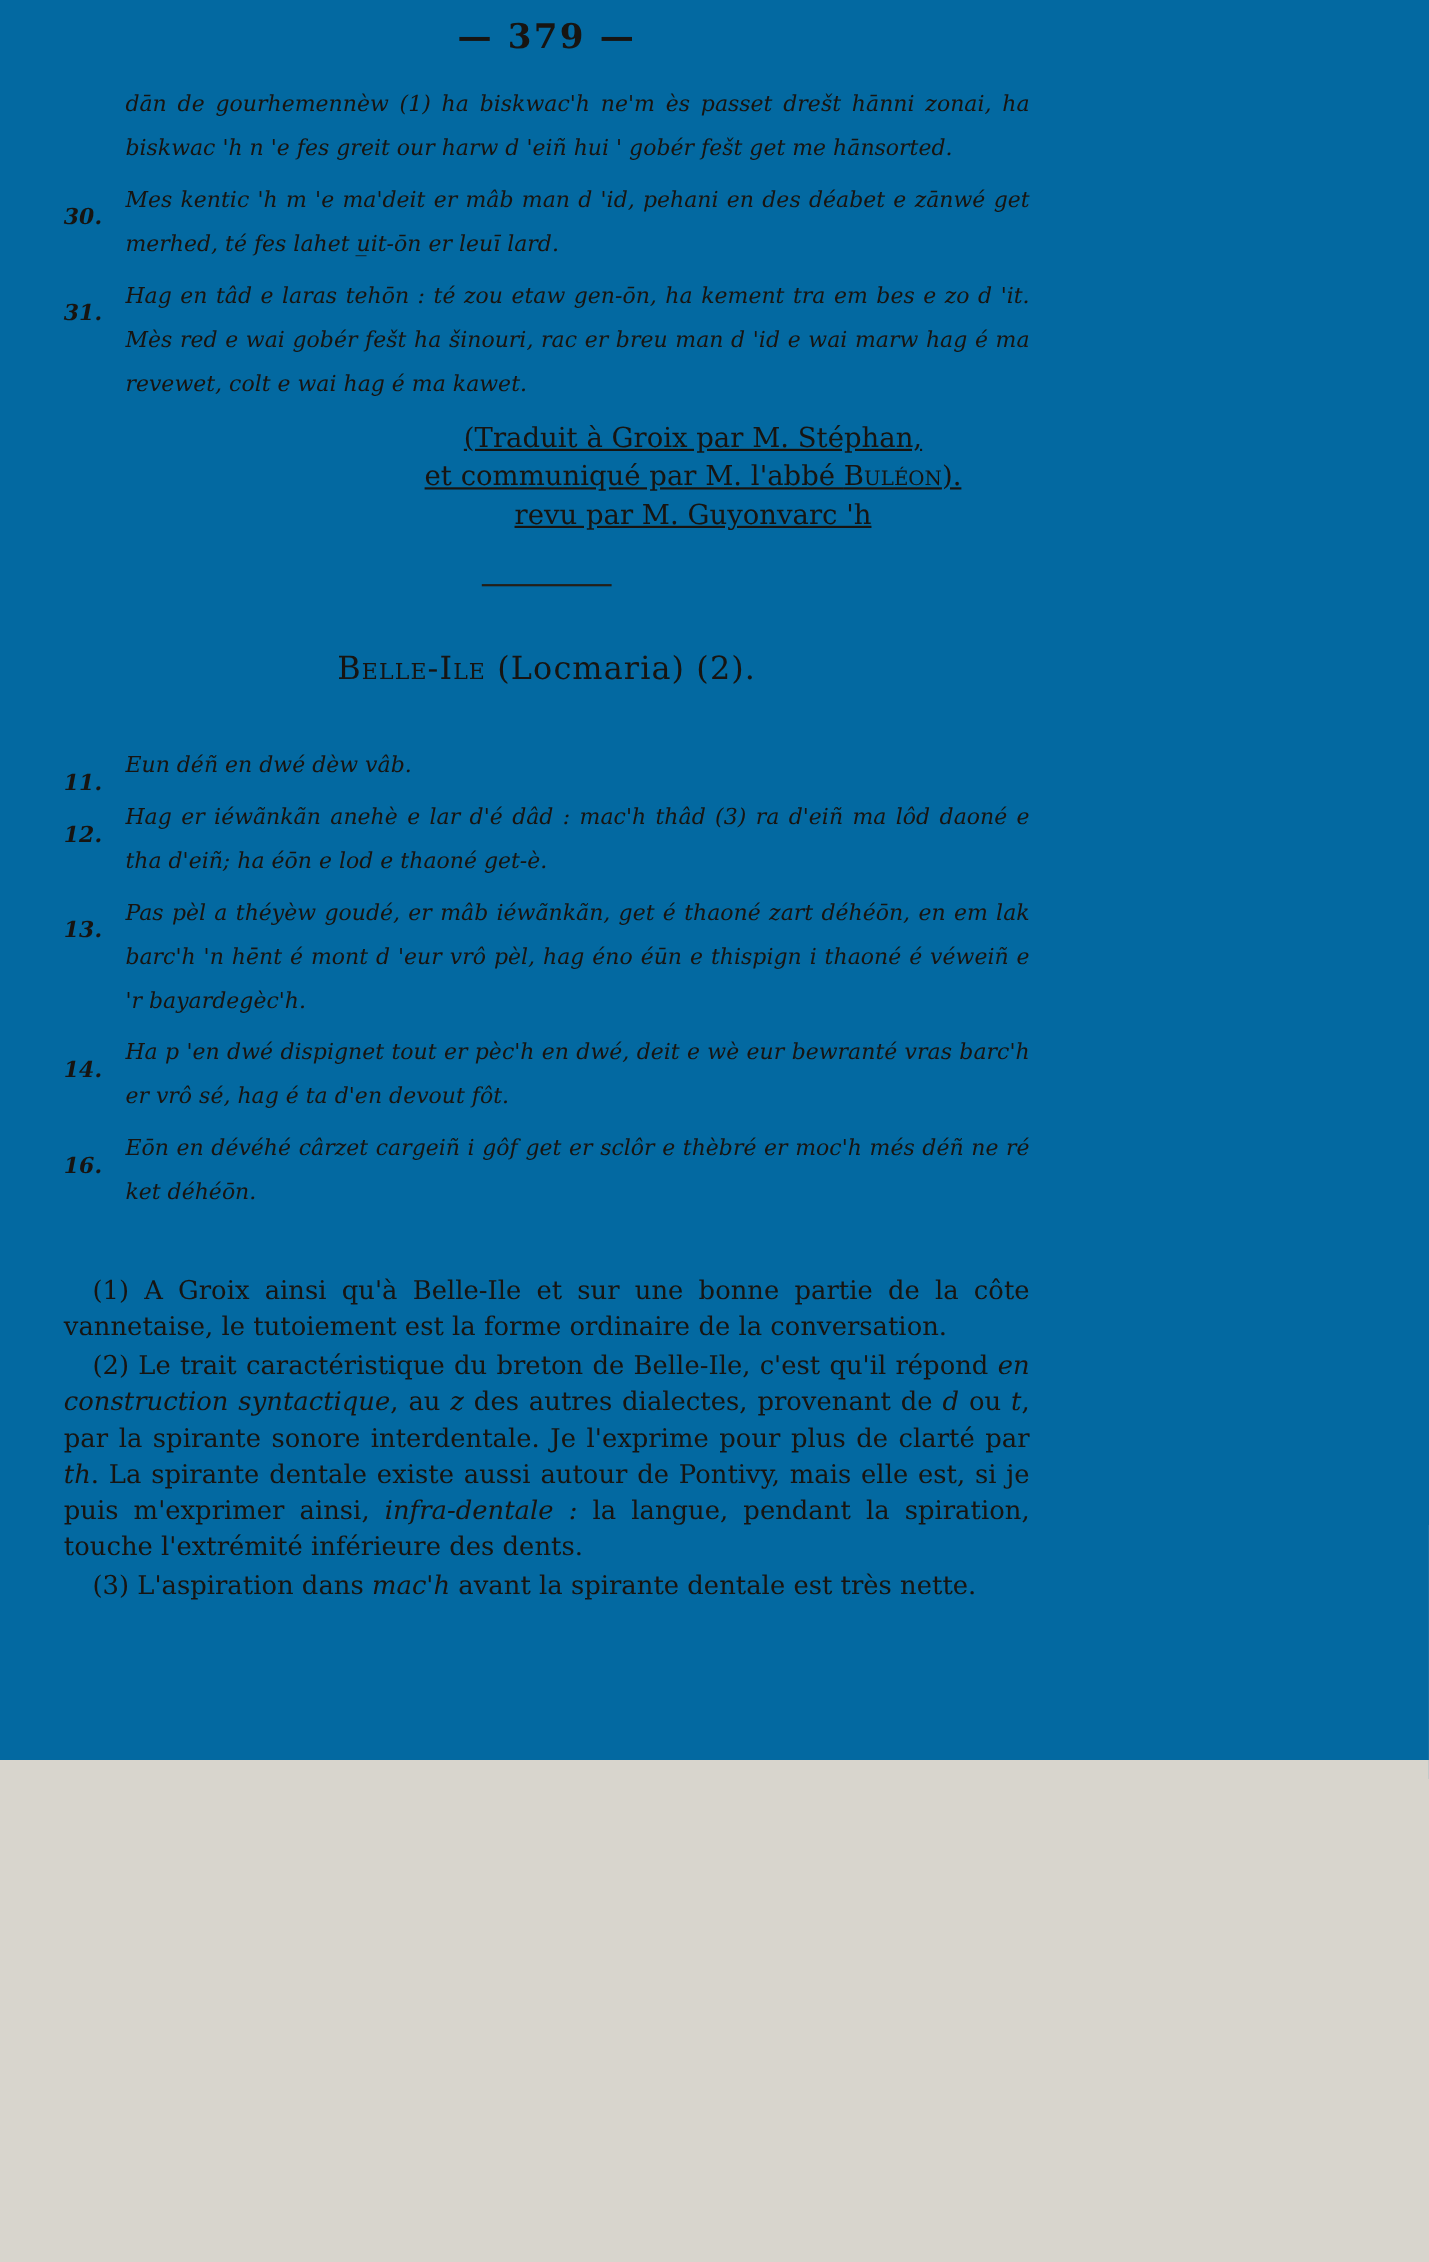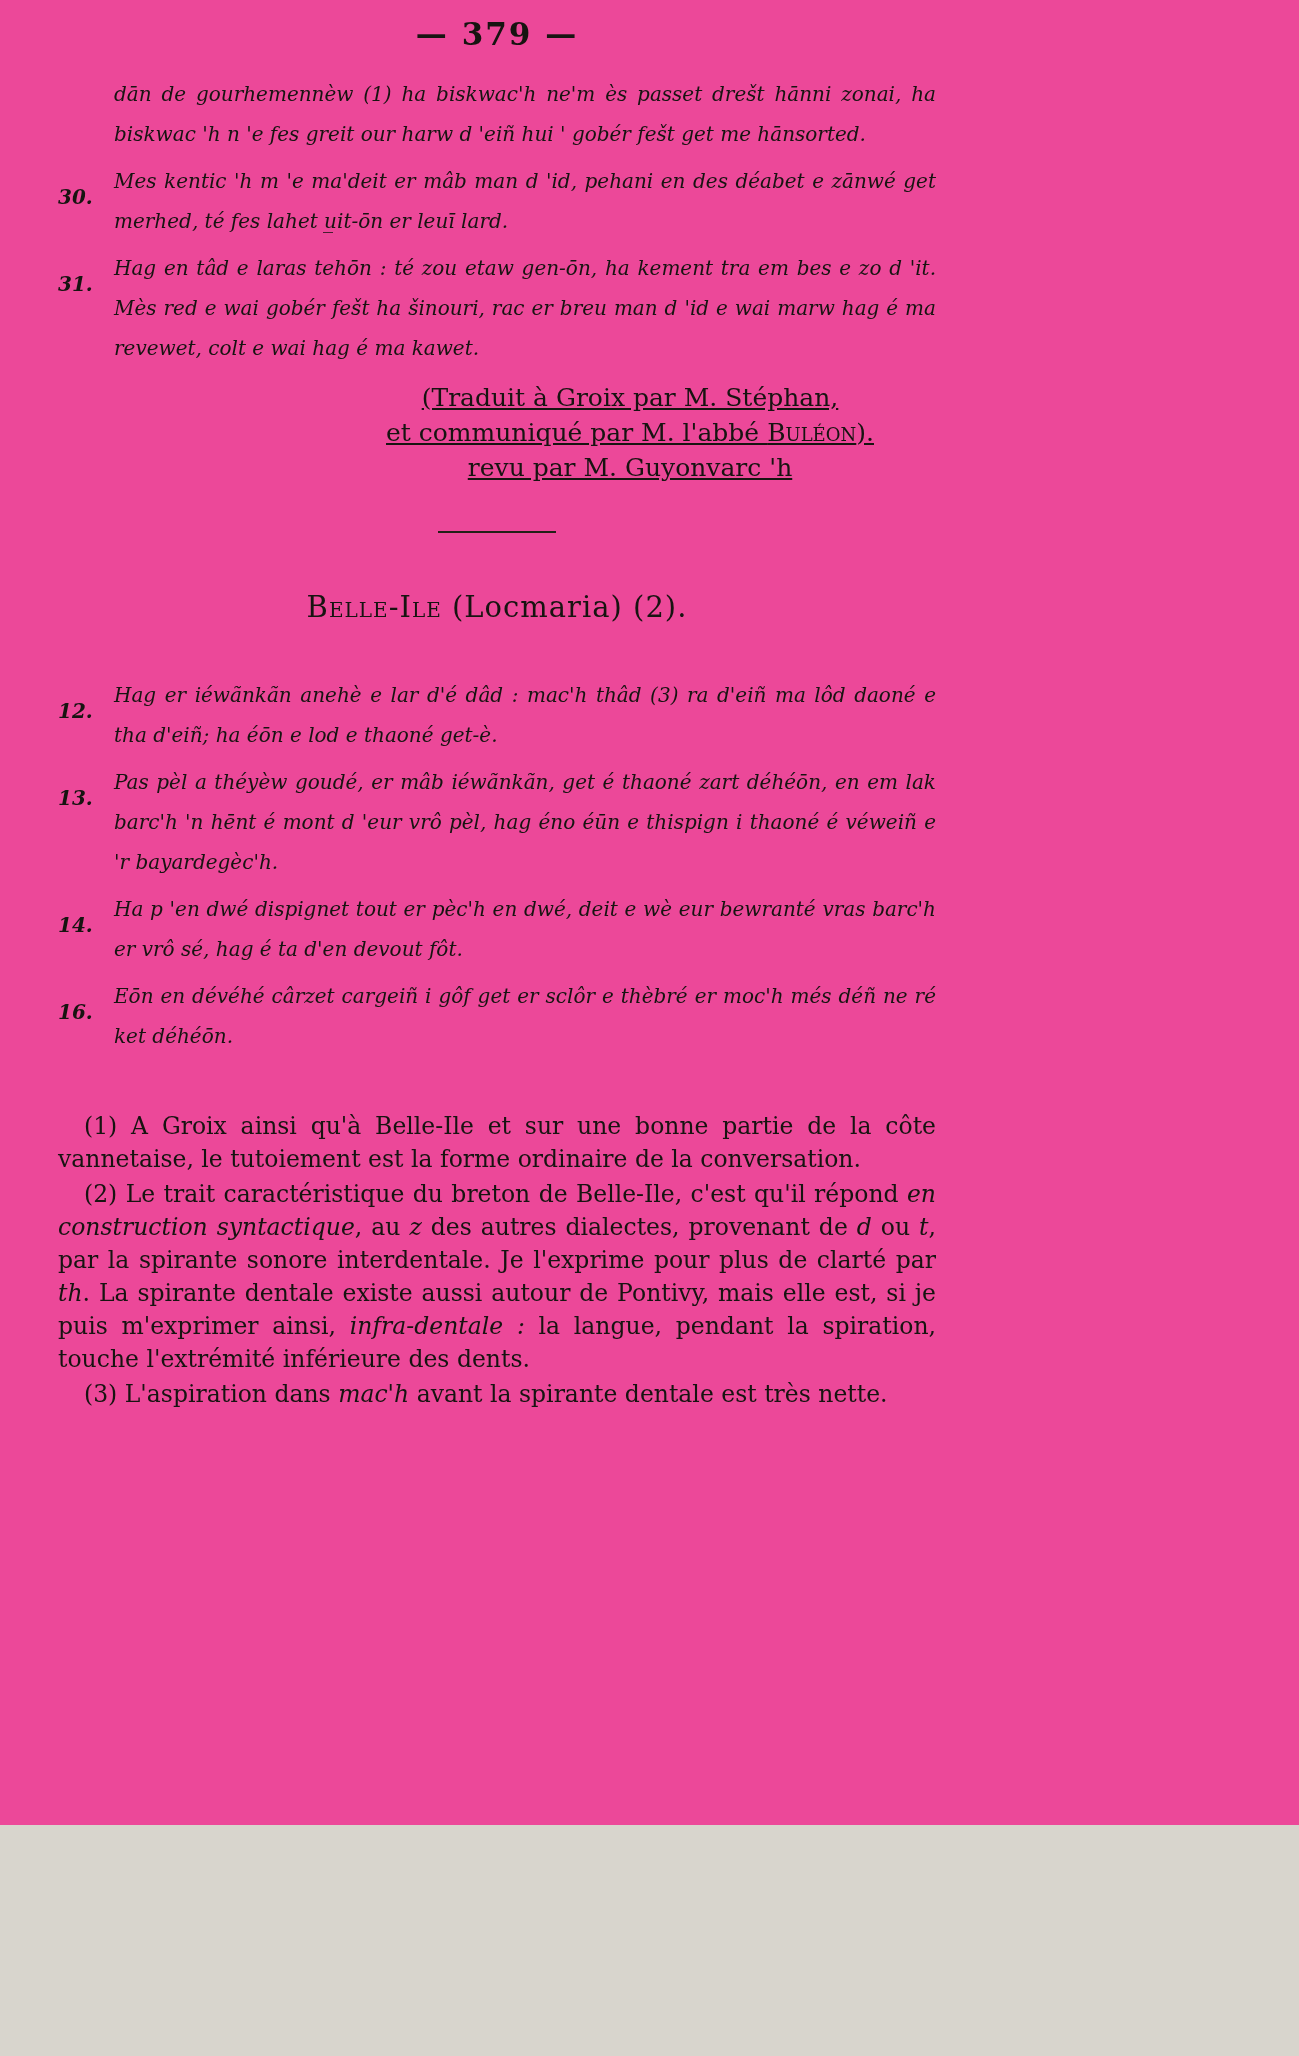--- a/index.html
+++ b/index.html
@@ -4,23 +4,23 @@
 <style>
   * { box-sizing: border-box; }
   html, body { margin: 0; padding: 0; }
   body {
     background: #d8d5cd;
     font-family: "DejaVu Serif", "Liberation Serif", serif;
   }
   .page {
     position: relative;
     width: 1299px;
-    height: 1825px;
+    height: 1600px;
     margin: 0 auto;
-    background: #ec4899;
+    background: #0369a1;
     color: #171411;
     overflow: hidden;
   }
   .content {
     position: absolute;
     left: 58px;
     top: 16px;
     width: 878px;
   }
   .page-number {
@@ -107,20 +107,24 @@
       <div><span>et communiqué par M. l'abbé </span><span class="sc">Buléon</span><span>).</span></div>
       <div>revu par M. Guyonvarc 'h</div>
     </div>
 
     <hr class="separator">
 
     <h2 class="section-title">
       <span class="sc">Belle-Ile</span><span> (Locmaria) (2).</span>
     </h2>
 
+    <p class="verse">
+      <span class="num">11.</span>
+      <span>Eun déñ en dwé dèw vâb.</span>
+    </p>
 
     <p class="verse">
       <span class="num">12.</span>
       <span>Hag er iéwãnkãn anehè e lar d'é dâd : mac'h thâd (3) ra d'eiñ ma lôd daoné e tha d'eiñ; ha éōn e lod e thaoné get-è.</span>
     </p>
 
     <p class="verse">
       <span class="num">13.</span>
       <span>Pas pèl a théyèw goudé, er mâb iéwãnkãn, get é thaoné zart déhéōn, en em lak barc'h 'n hēnt é mont d 'eur vrô pèl, hag éno éūn e thispign i thaoné é véweiñ e 'r bayardegèc'h.</span>
     </p>

